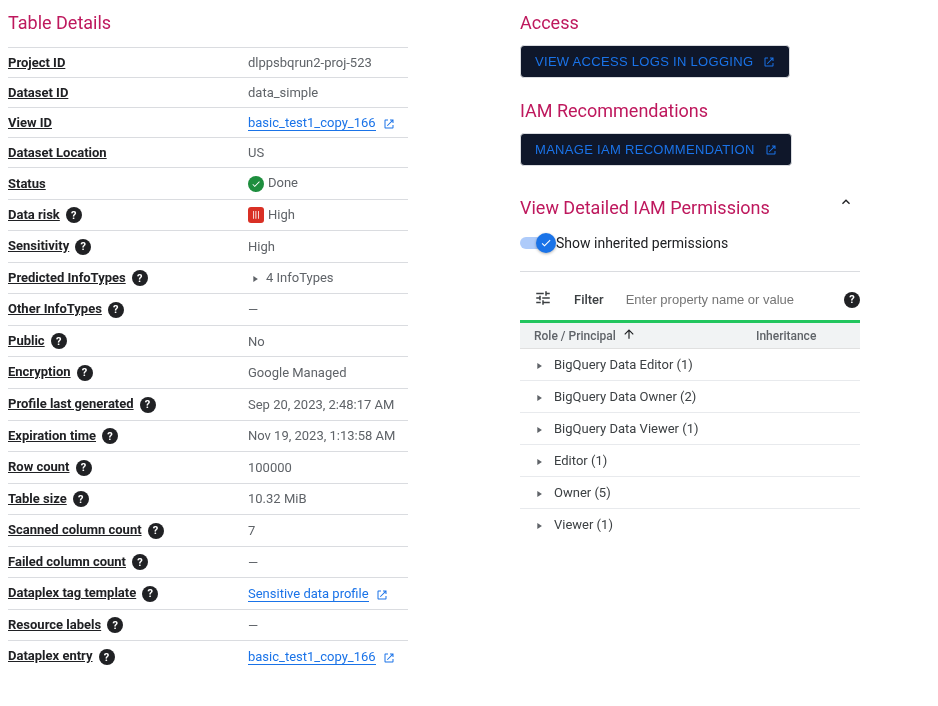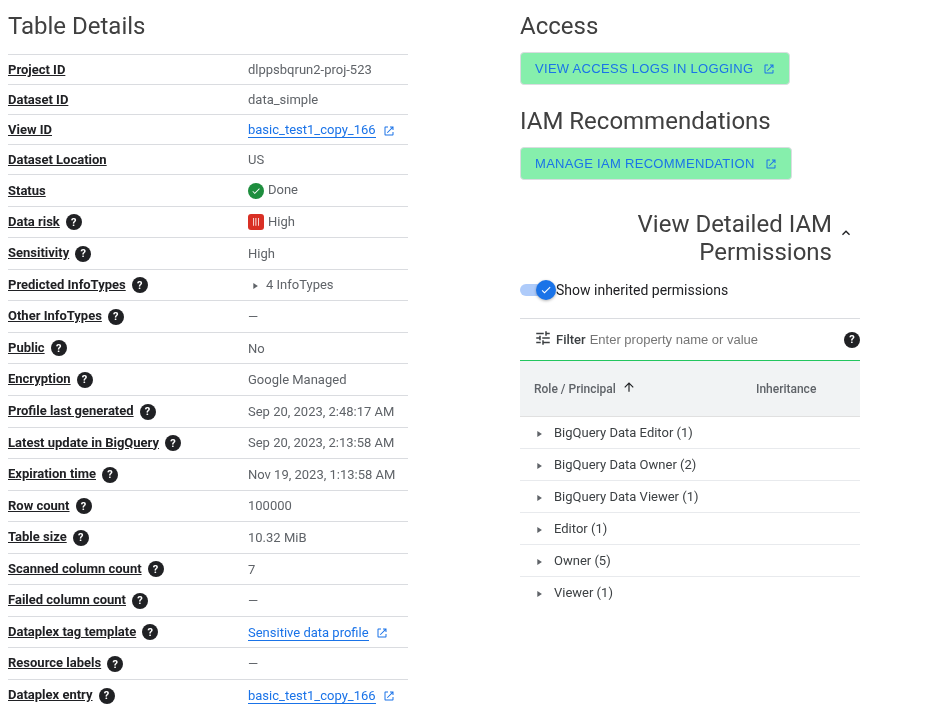--- a/index.html
+++ b/index.html
@@ -8,23 +8,23 @@
       font-size: 14px;
       color: #202124;
       padding: 4px 8px;
       display: flex;
       gap: 40px;
       background: #fff;
     }
     .left-col { width: 400px; }
     .right-col { width: 340px; margin-left: 72px; }
     h2 {
-      font-size: 24px;
+      font-size: 18px;
       font-weight: 400;
-      color: #404040;
+      color: #be185d;
       margin-top: 8px;
       margin-bottom: 14px;
     }
     .details-table {
       width: 100%;
       border-collapse: collapse;
     }
     .details-table tr {
       border-top: 1px solid #dadce0;
     }
@@ -100,21 +100,21 @@
     }
     .expand-caret {
       display: inline-block;
       margin-right: 6px;
       margin-left: 2px;
       color: #5f6368;
     }
     .expand-caret svg { width: 10px; height: 10px; vertical-align: middle; }
     .outline-btn {
       border: 1px solid #dadce0;
-      background: #86efac;
+      background: #0f172a;
       color: #1a73e8;
       font-size: 13px;
       font-weight: 500;
       letter-spacing: 0.3px;
       padding: 8px 14px;
       border-radius: 4px;
       cursor: pointer;
       display: inline-flex;
       align-items: center;
       gap: 6px;
@@ -167,46 +167,46 @@
       left: 16px;
       display: flex;
       align-items: center;
       justify-content: center;
       box-shadow: 0 1px 3px rgba(0,0,0,0.3);
     }
     .toggle-thumb svg { width: 12px; height: 12px; }
     .filter-row {
       display: flex;
       align-items: center;
-      gap: 4px;
-      padding: 10px 0 10px 14px;
+      gap: 22px;
+      padding: 17px 0 10px 14px;
       border-top: 1px solid #dadce0;
     }
     .filter-row .filter-label {
       font-size: 13px;
       font-weight: 500;
       color: #3c4043;
     }
     .filter-row input {
       border: none;
       outline: none;
       font-size: 13px;
       color: #5f6368;
       flex: 1;
       background: transparent;
     }
     .perm-table-header {
       display: flex;
       align-items: center;
       background: #f1f3f4;
-      padding: 19px 14px;
+      padding: 4px 14px;
       font-size: 12px;
       font-weight: 500;
       color: #5f6368;
-      border-top: 1px solid #22c55e;
+      border-top: 3px solid #22c55e;
       border-bottom: 1px solid #e0e0e0;
       gap: 24px;
     }
     .perm-col-role { flex: 1; display: flex; align-items: center; gap: 6px; }
     .perm-col-inh { width: 90px; text-align: left; }
     .perm-row {
       display: flex;
       align-items: center;
       padding: 8px 14px;
       border-bottom: 1px solid #e8eaed;
@@ -286,24 +286,20 @@
       <td class="label"><span>Public</span><span class="help-icon">?</span></td>
       <td class="value">No</td>
     </tr>
     <tr>
       <td class="label"><span>Encryption</span><span class="help-icon">?</span></td>
       <td class="value">Google Managed</td>
     </tr>
     <tr>
       <td class="label"><span>Profile last generated</span><span class="help-icon">?</span></td>
       <td class="value">Sep 20, 2023, 2:48:17 AM</td>
-    </tr>
-    <tr>
-      <td class="label"><span>Latest update in BigQuery</span><span class="help-icon">?</span></td>
-      <td class="value">Sep 20, 2023, 2:13:58 AM</td>
     </tr>
     <tr>
       <td class="label"><span>Expiration time</span><span class="help-icon">?</span></td>
       <td class="value">Nov 19, 2023, 1:13:58 AM</td>
     </tr>
     <tr>
       <td class="label"><span>Row count</span><span class="help-icon">?</span></td>
       <td class="value">100000</td>
     </tr>
     <tr>

